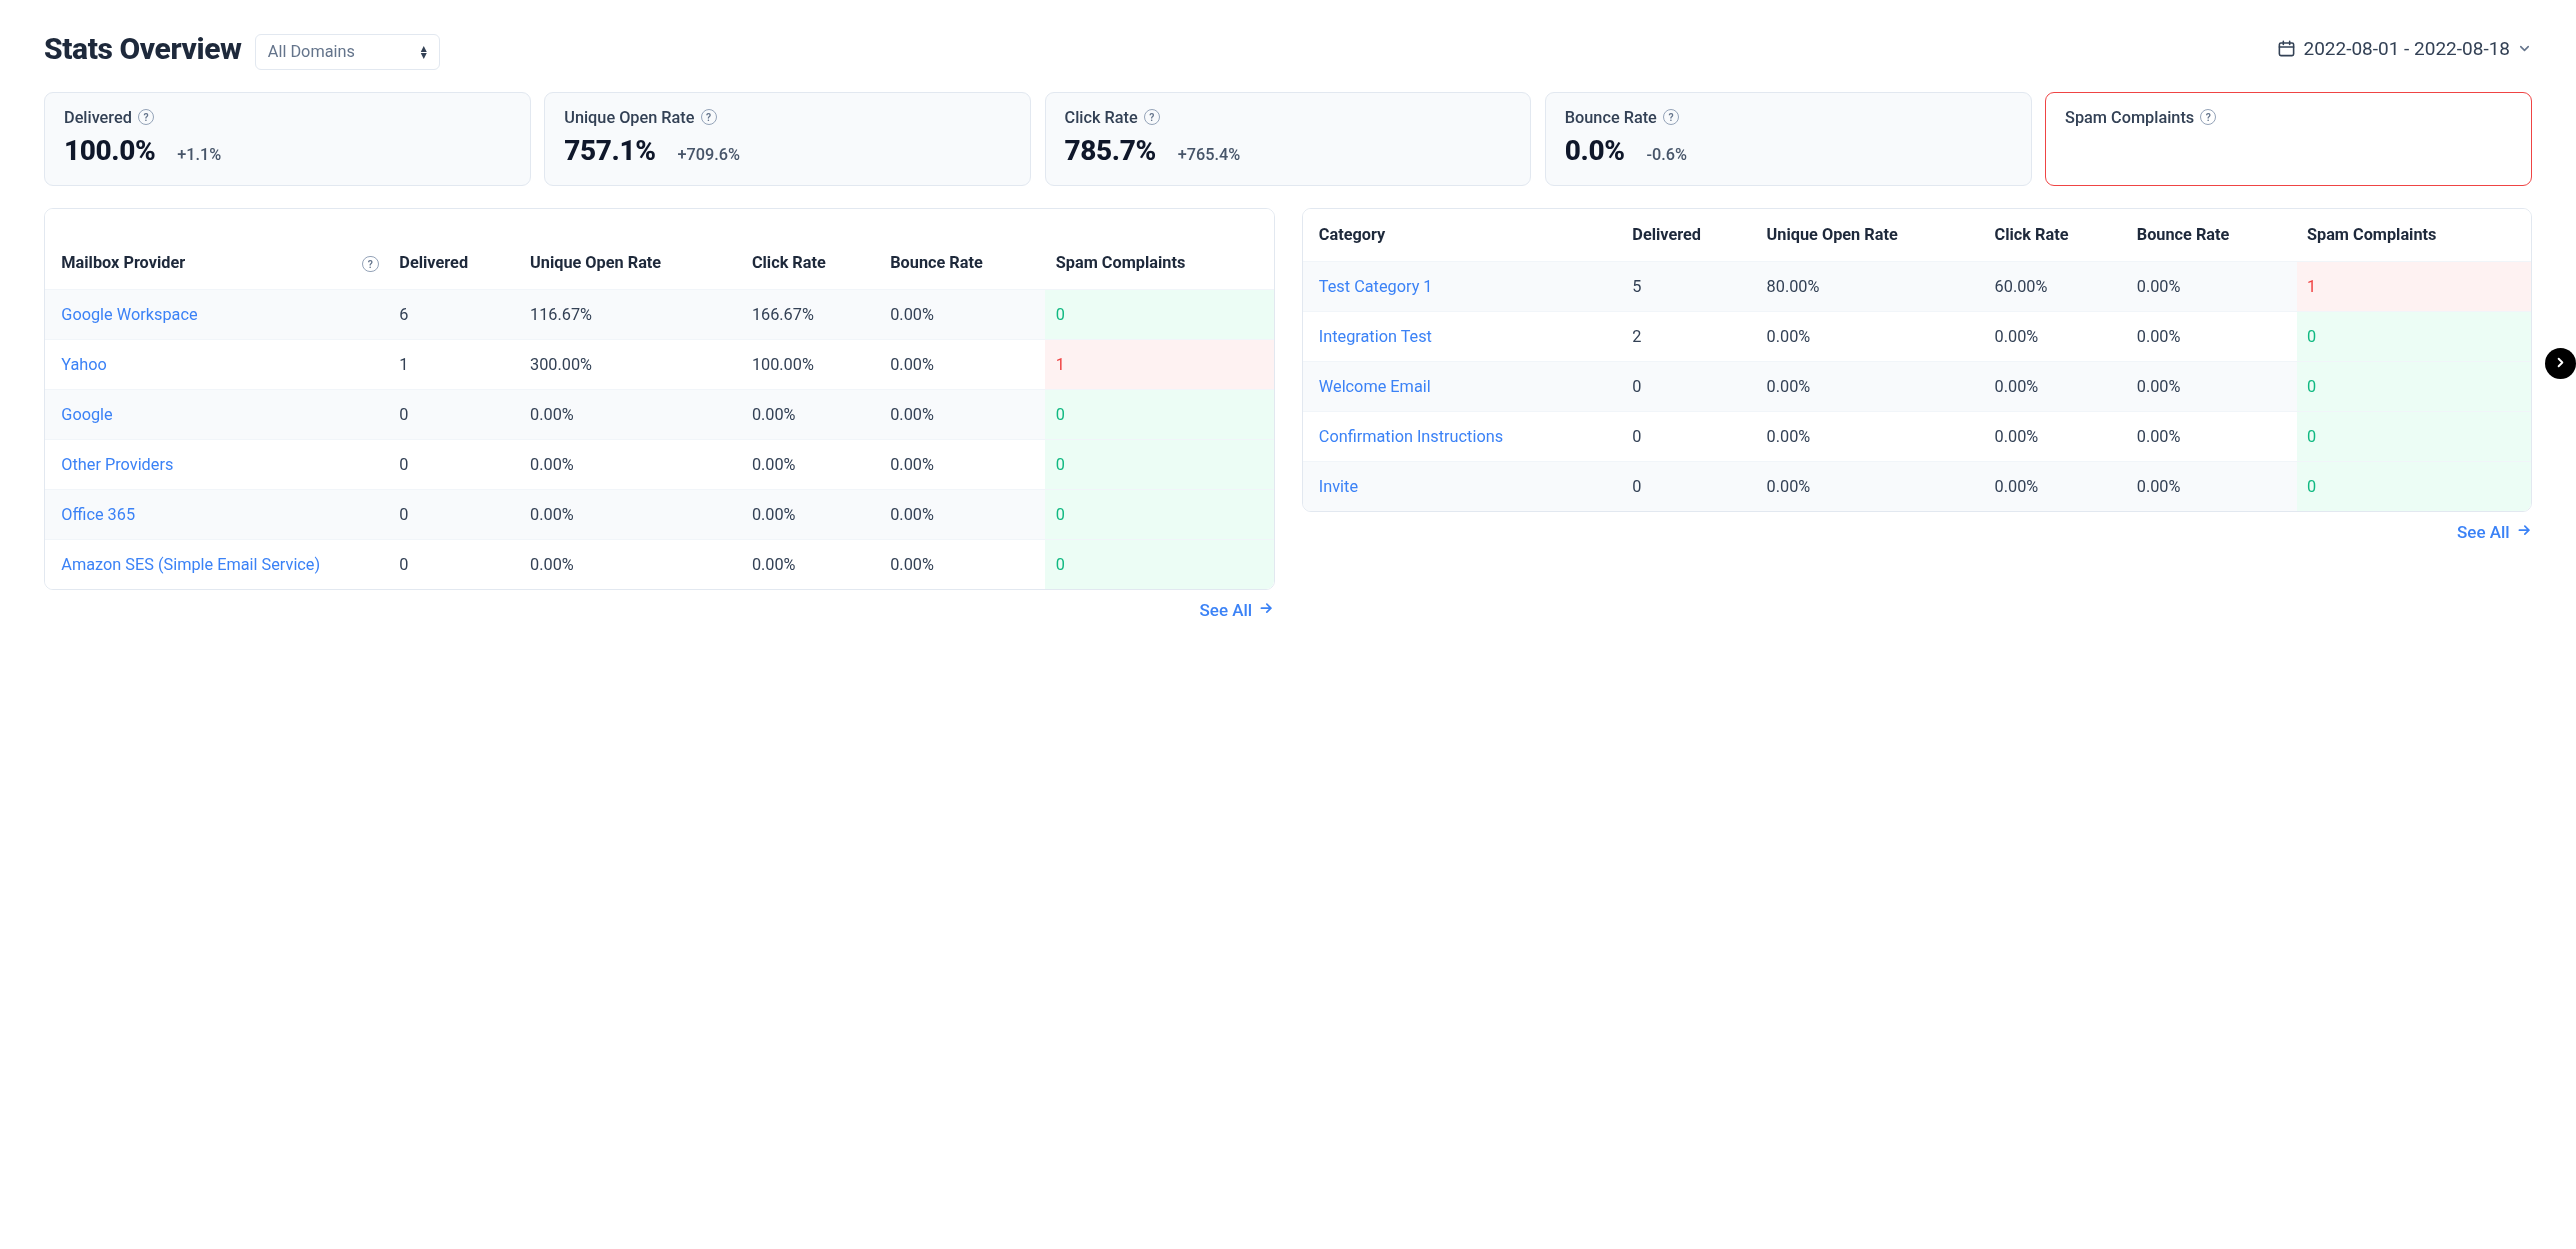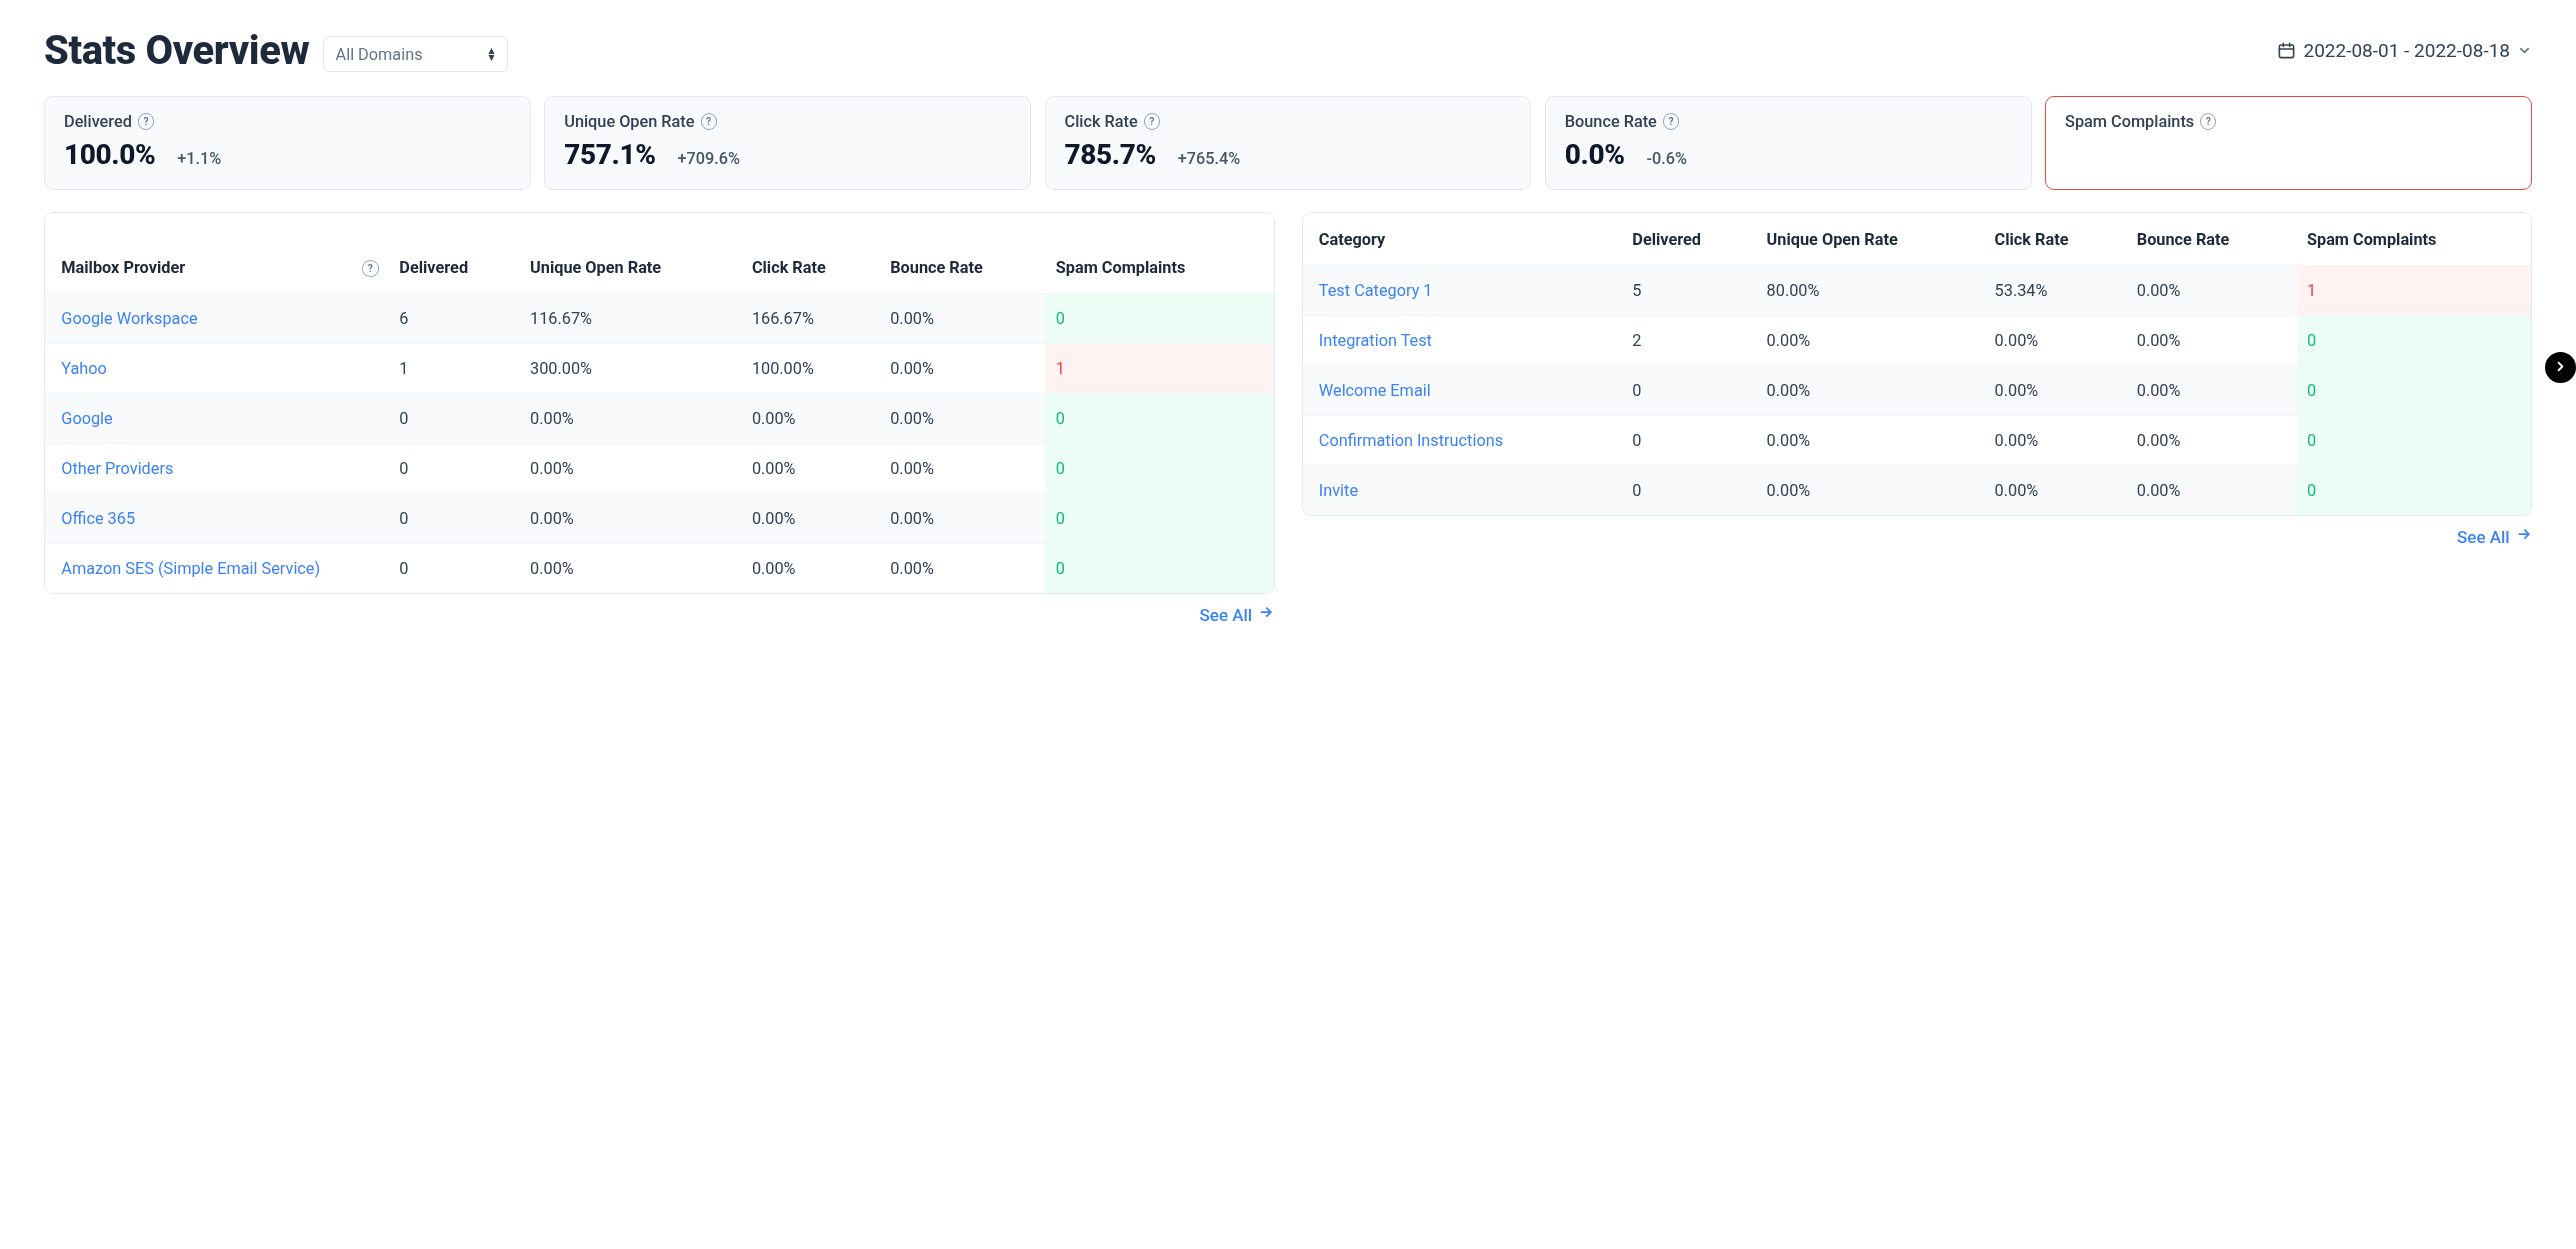--- a/index.html
+++ b/index.html
@@ -18,21 +18,21 @@
     align-items: center;
     justify-content: space-between;
     margin-bottom: 22px;
   }
   .header-left {
     display: flex;
     align-items: center;
     gap: 13.3px;
   }
   .page-title {
-    font-size: 40px;
+    font-size: 30px;
     font-weight: 800;
     color: #1e293b;
     letter-spacing: -0.4px;
   }
   .domain-select {
     display: flex;
     align-items: center;
     justify-content: space-between;
     border: 0.7px solid #e2e8f0;
     border-radius: 6px;
@@ -387,21 +387,21 @@
             <th>Click Rate</th>
             <th>Bounce Rate</th>
             <th>Spam Complaints</th>
           </tr>
         </thead>
         <tbody id="category-tbody">
             <tr>
       <td class="link-cell">Test Category 1</td>
       <td>5</td>
       <td>80.00%</td>
-      <td>53.34%</td>
+      <td>60.00%</td>
       <td>0.00%</td>
       <td class="spam-cell bad">1</td>
             </tr>
             <tr>
       <td class="link-cell">Integration Test</td>
       <td>2</td>
       <td>0.00%</td>
       <td>0.00%</td>
       <td>0.00%</td>
       <td class="spam-cell good">0</td>

